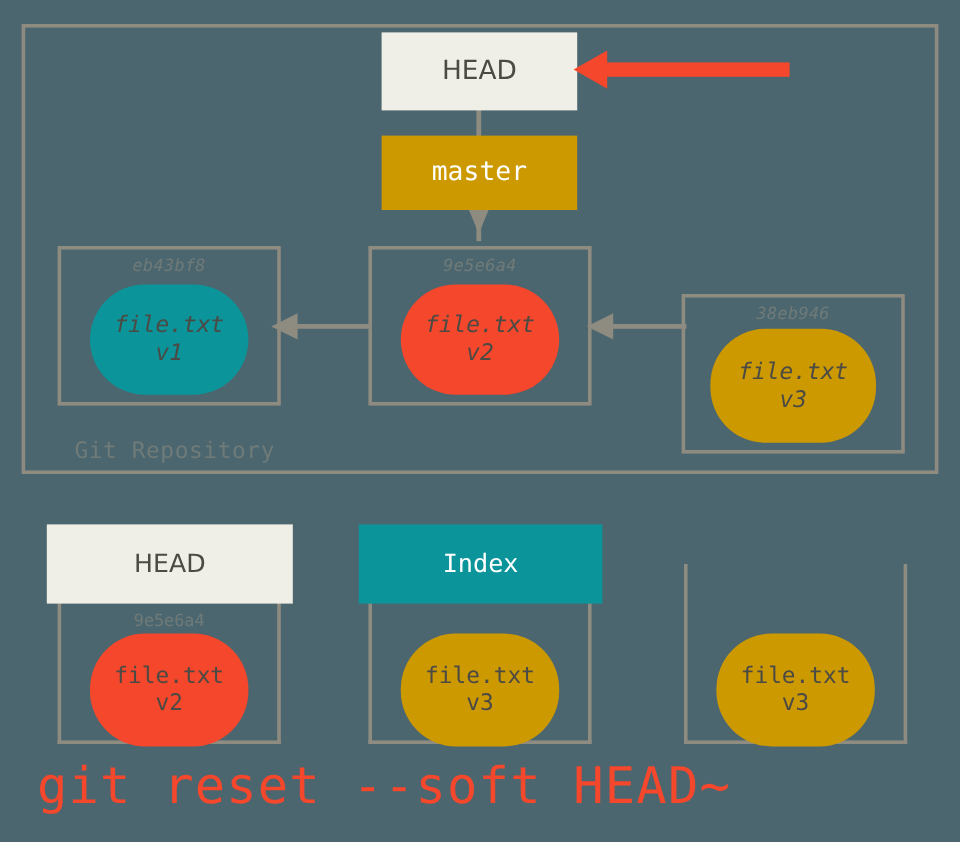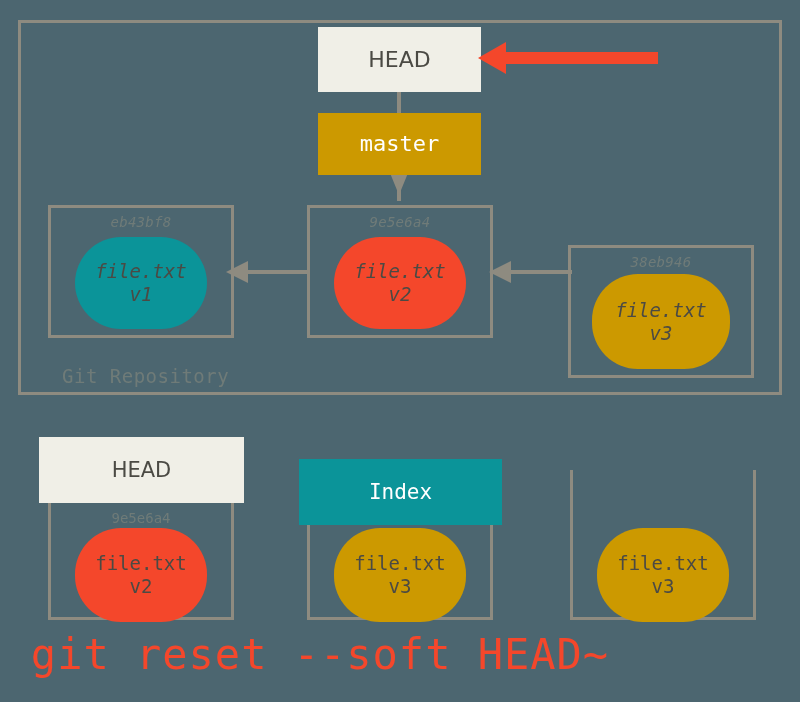--- a/index.html
+++ b/index.html
@@ -215,21 +215,21 @@
     top: 437px;
     height: 66px;
   }
   .area-title-head {
     left: 39px; width: 205px;
     background: #f0efe7; color: #4b4a44;
     font-family: "DejaVu Sans", sans-serif;
   }
   .area-title-idx {
     left: 299px; width: 203px;
-    background: #0b9499; color: #ffffff; margin-top: 22px;
+    background: #0b9499; color: #ffffff;
   }
   .area-title-wd {
     left: 556px; width: 208px;
     background: #f4472b; color: #ffffff;
     top: 437px; height: 70px;
   }
 
   .area-hash {
     position: absolute;
     top: 510px;

